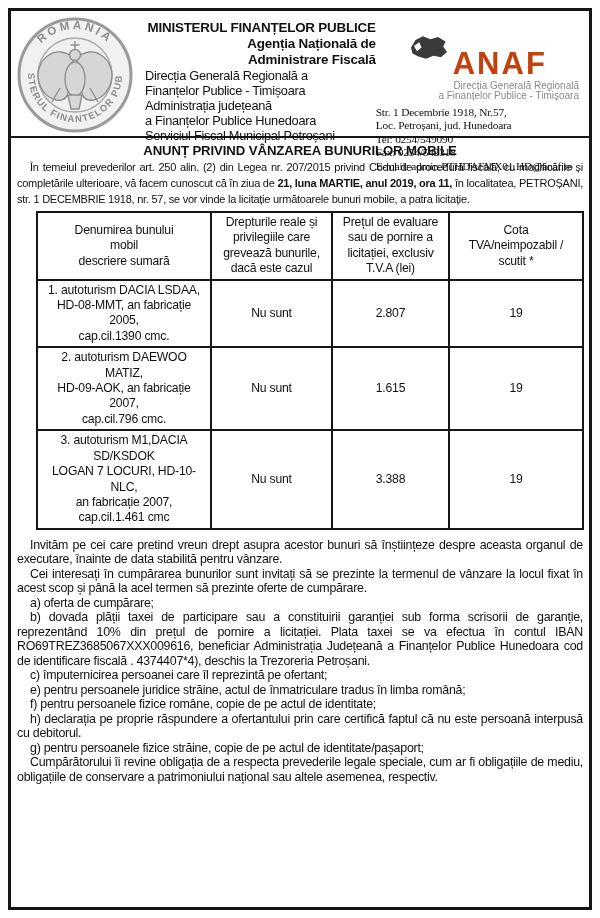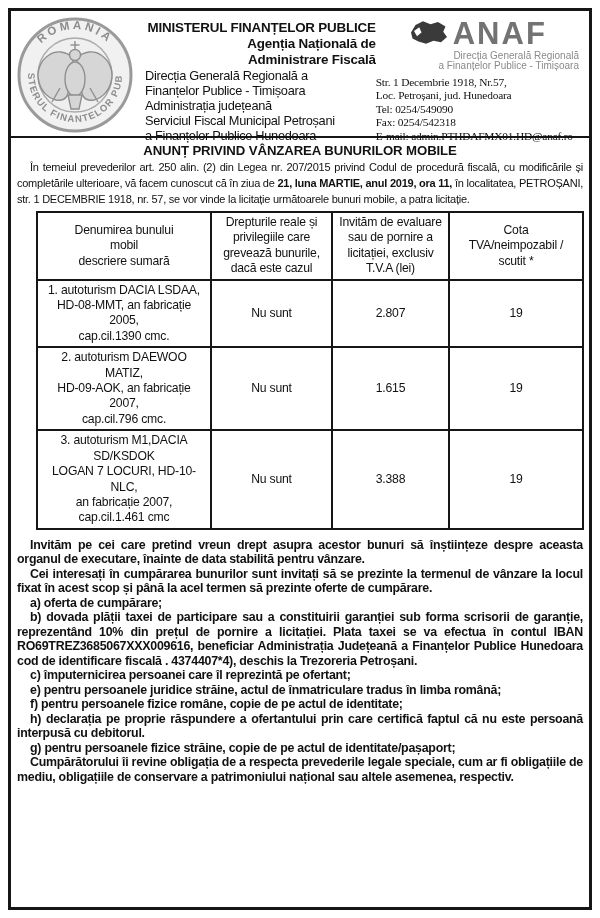--- a/index.html
+++ b/index.html
@@ -12,34 +12,34 @@
   .doc{position:absolute;top:8px;left:8px;right:8px;bottom:8px;border:3px solid #161616;}
   
   .header{display:flex;align-items:flex-start;height:127px;box-sizing:border-box;
           padding:5px 6px 2px 5px;border-bottom:2px solid #161616;}
   .seal{flex:0 0 auto;}
   .org{margin-left:11px;padding-top:4px;width:236px;}
   .org .b{font-weight:bold;font-size:13.4px;line-height:16px;letter-spacing:-0.2px;text-align:right;}
   .org .r{font-size:12.8px;line-height:15px;letter-spacing:-0.3px;}
   .right{margin-left:auto;width:212px;padding-top:2px;}
   .anaf-row{display:flex;align-items:center;gap:3px;padding-left:32px;}
-  .anaf-word{font-size:31px;font-weight:bold;letter-spacing:2px;color:#737373;line-height:32px;}
+  .anaf-word{font-size:31px;font-weight:bold;letter-spacing:2px;color:#c2410c;line-height:32px;margin-top:30px;}
   .anaf-sub{text-align:right;font-size:10px;color:#8a8a8a;line-height:9.5px;padding-right:4px;margin-top:1px;}
   .contact{margin-top:6px;font-size:11.4px;line-height:13.4px;letter-spacing:-0.2px;font-family:Liberation Serif, serif;}
   
   .content{padding:3px 6px 0;}
   .title{text-align:center;font-weight:bold;font-size:13.2px;letter-spacing:-0.1px;margin:2px 0 1px;}
   .intro{text-align:justify;font-size:11px;line-height:16px;text-indent:13px;
          letter-spacing:-0.25px;margin:0;}
   table{border-collapse:collapse;table-layout:fixed;margin:4px 2px 8px 19px;width:546px;}
   td,th{border:2px solid #161616;font-weight:normal;text-align:center;vertical-align:middle;
         white-space:pre-line;font-size:12.2px;line-height:15.4px;padding:2px 3px;
         letter-spacing:-0.2px;}
   .paras p{margin:0;text-indent:13px;text-align:justify;font-size:12.4px;line-height:14.5px;
-           letter-spacing:-0.25px;font-weight:bold;}
+           letter-spacing:-0.25px;}
 </style>
 </head>
 <body>
 
 <div class="doc">
 
   <div class="header">
 
     <div class="seal">
       <svg width="118" height="118" viewBox="0 0 118 118">
@@ -70,22 +70,22 @@
       </svg>
     </div>
 
     <div class="org">
       <div class="b">MINISTERUL FINANȚELOR PUBLICE</div>
       <div class="b">Agenția Națională de</div>
       <div class="b">Administrare Fiscală</div>
       <div class="r">Direcția Generală Regională a</div>
       <div class="r">Finanțelor Publice - Timișoara</div>
       <div class="r">Administrația județeană</div>
+      <div class="r">a Finanțelor Publice Hunedoara</div>
       <div class="r">Serviciul Fiscal Municipal Petroșani</div>
-      <div class="r">a Finanțelor Publice Hunedoara</div>
     </div>
 
     <div class="right">
       <div class="anaf-row">
         <svg width="42" height="32" viewBox="0 0 56 40">
           <path d="M4 18 L10 8 L20 3 L30 7 L40 4 L50 10 L47 17 L52 24 L44 31 L34 29 L24 33 L14 30 L6 26 Z" fill="#3a3a3a"></path>
           <path d="M8 16 L15 11 L18 18 L12 23 Z" fill="#ffffff"></path>
         </svg>
         <span class="anaf-word">ANAF</span>
       </div>
@@ -118,21 +118,21 @@
       </colgroup>
       <tbody>
           <tr>
         <th>Denumirea bunului
 mobil
 descriere sumară</th>
         <th>Drepturile reale și
 privilegiile care
 grevează bunurile,
 dacă este cazul</th>
-        <th>Invităm de evaluare
+        <th>Prețul de evaluare
 sau de pornire a
 licitației, exclusiv
 T.V.A (lei)</th>
         <th>Cota
 TVA/neimpozabil /
 scutit *</th>
       </tr>
       <tr>
         <td>1. autoturism DACIA LSDAA,
 HD-08-MMT, an fabricație 2005,

